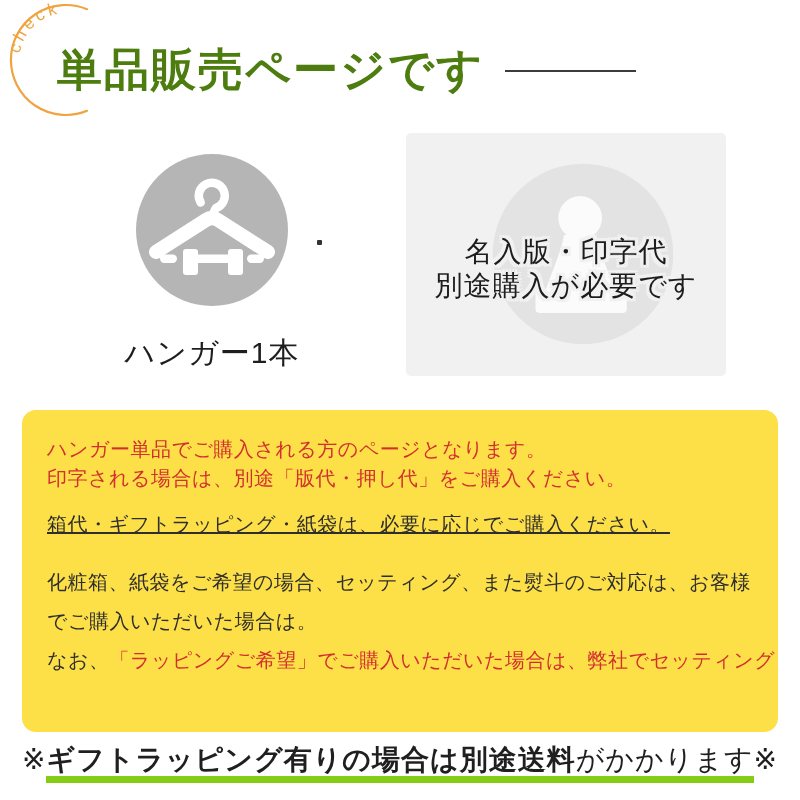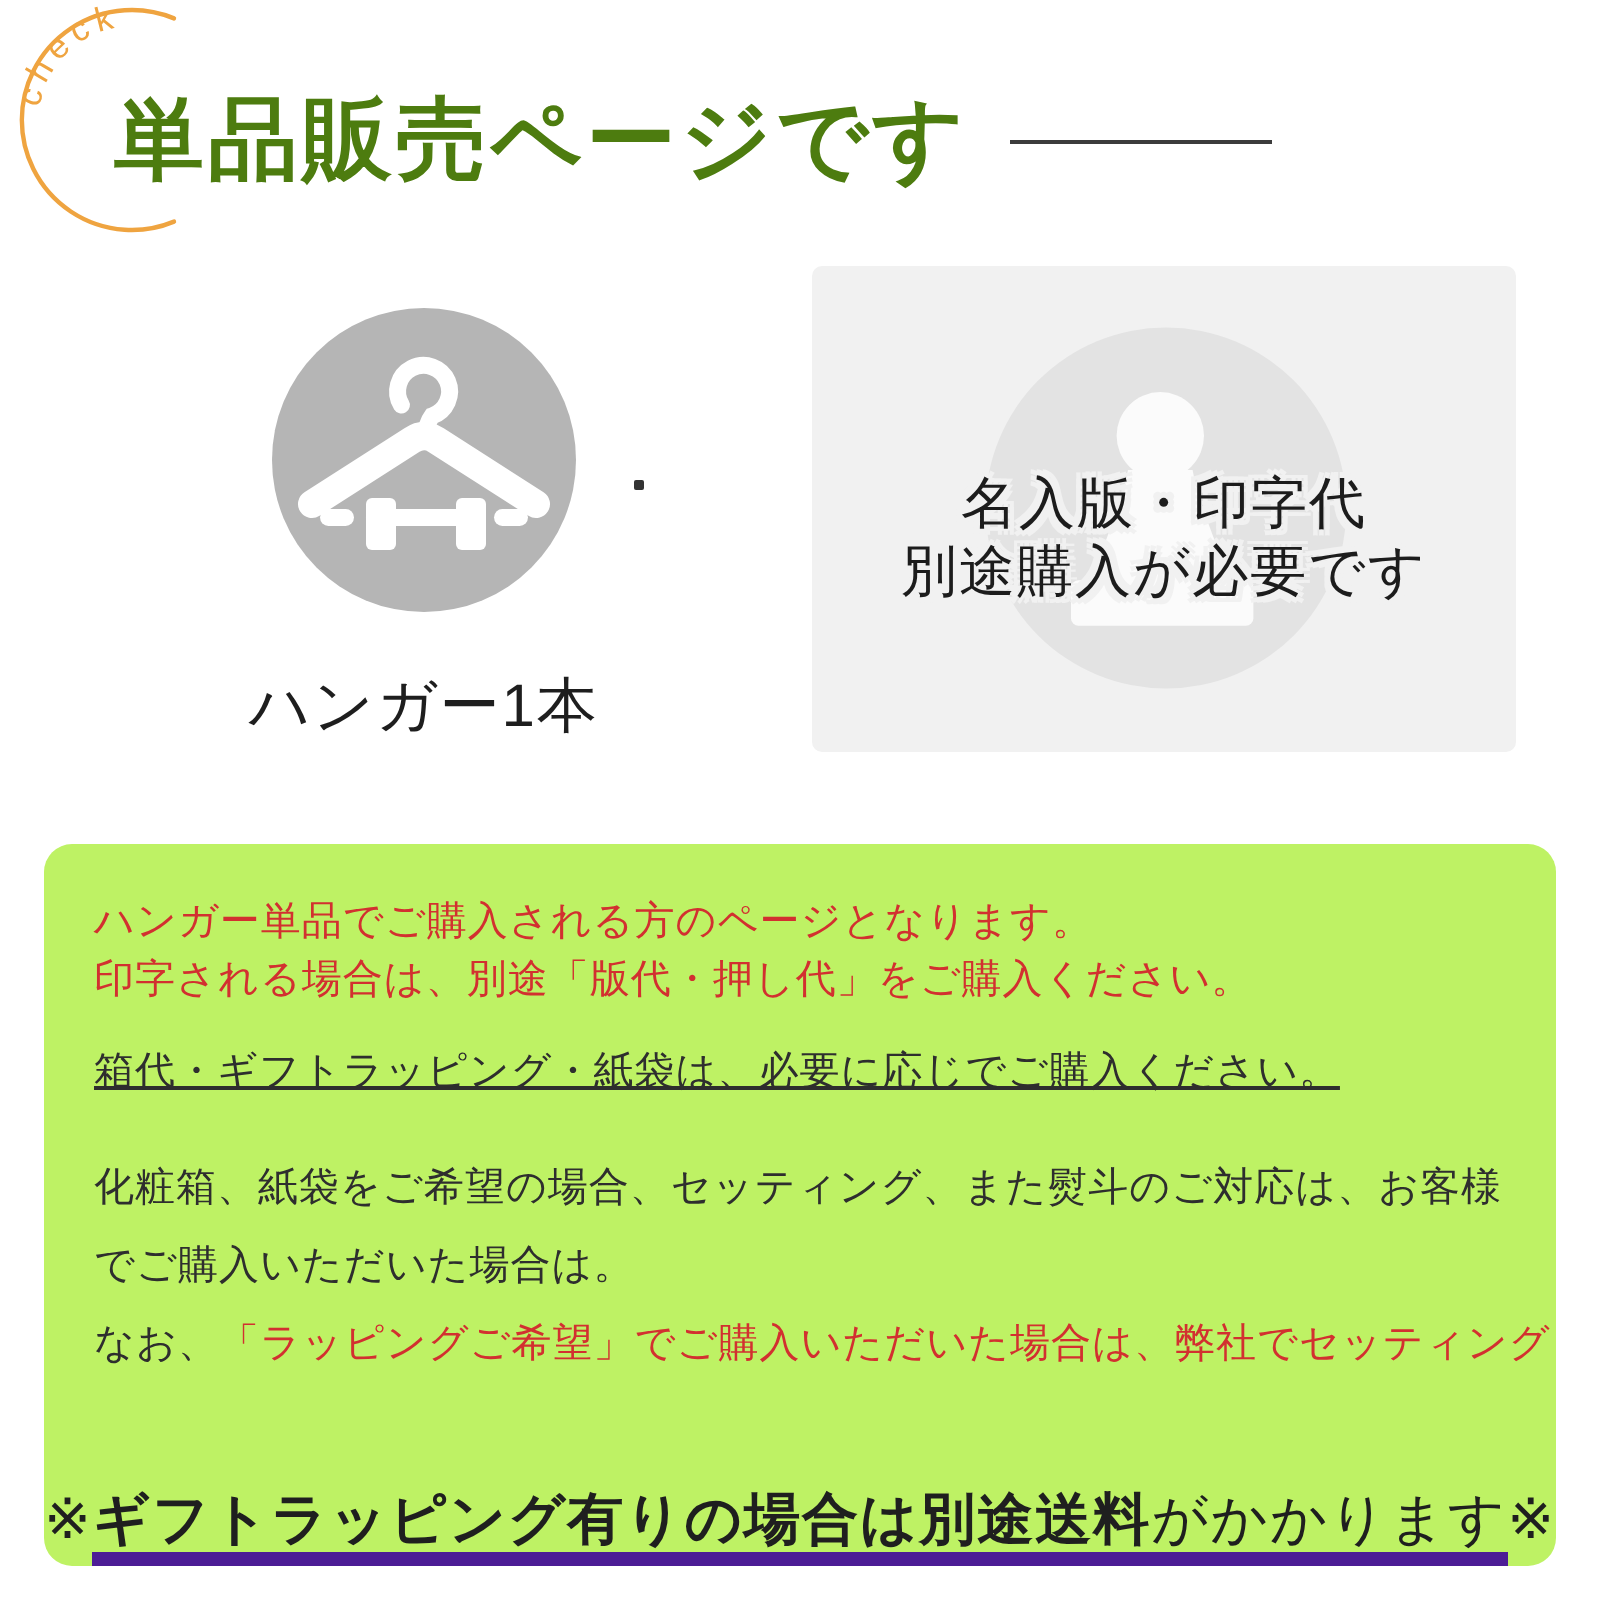--- a/index.html
+++ b/index.html
@@ -15,47 +15,46 @@
   }
   .title-line{position:absolute;left:505px;top:70px;width:131px;height:2px;background:#3c3c3c;}
   
   .hanger-icon{position:absolute;left:136px;top:154px;width:152px;height:152px;}
   .hanger-label{
     position:absolute;left:87px;top:333px;width:250px;text-align:center;
     font-size:30px;font-weight:500;color:#1e1e1e;letter-spacing:1px;
   }
   .stray-dot{position:absolute;left:317px;top:240px;width:5px;height:5px;background:#333;border-radius:1px;}
   
-  .stamp-box{position:absolute;left:406px;top:133px;width:352px;height:243px;background:#f1f1f1;border-radius:5px;}
+  .stamp-box{position:absolute;left:406px;top:133px;width:320px;height:243px;background:#f1f1f1;border-radius:5px;}
   .stamp-circle{position:absolute;left:82px;top:26px;width:190px;height:190px;}
   .stamp-text{
     position:absolute;left:0;top:102px;width:100%;text-align:center;
     font-size:28px;line-height:34px;font-weight:500;color:#1c1c1c;letter-spacing:1px;
     text-shadow:-3px -3px 0 #f1f1f1,3px -3px 0 #f1f1f1,-3px 3px 0 #f1f1f1,3px 3px 0 #f1f1f1,
                  0 -3px 0 #f1f1f1,0 3px 0 #f1f1f1,-3px 0 0 #f1f1f1,3px 0 0 #f1f1f1;
     white-space:nowrap;
   }
   
   .info-box{
-    position:absolute;left:22px;top:410px;width:756px;height:361px;
-    background:#bef264;border-radius:14px;box-sizing:border-box;
+    position:absolute;left:22px;top:410px;width:756px;height:322px;
+    background:#fde047;border-radius:14px;box-sizing:border-box;
     padding:25px 0 0 25px;
-    margin-top:12px;
   }
   .info-box p{margin:0;font-size:20px;color:#2e2e2e;letter-spacing:0.5px;}
   .red-lines{line-height:29px;}
   .red-text{color:#d23030;}
   .black-line{margin-top:17px !important;line-height:29px;text-decoration:underline;}
   .long-para{margin-top:24px !important;line-height:39px;}
   
   .footer-note{
     position:absolute;left:0;top:741px;width:100%;text-align:center;
     font-size:28px;font-weight:400;color:#1f1f1f;letter-spacing:1px;white-space:nowrap;
   }
-  .footer-note .marked{border-bottom:7px solid #4c1d95;padding-bottom:1px;}
+  .footer-note .marked{border-bottom:7px solid #84cc16;padding-bottom:1px;}
   .footer-note .b{font-weight:700;}
 </style>
 </head>
 <body>
 
 <div class="page">
 
   <div class="badge">
     <svg width="132" height="130" viewBox="0 0 132 130">
       <path d="M 83,9.2 A 55,55 0 1 0 83,110.8" fill="none" stroke="#efa440" stroke-width="2.2" stroke-linecap="round"></path>

